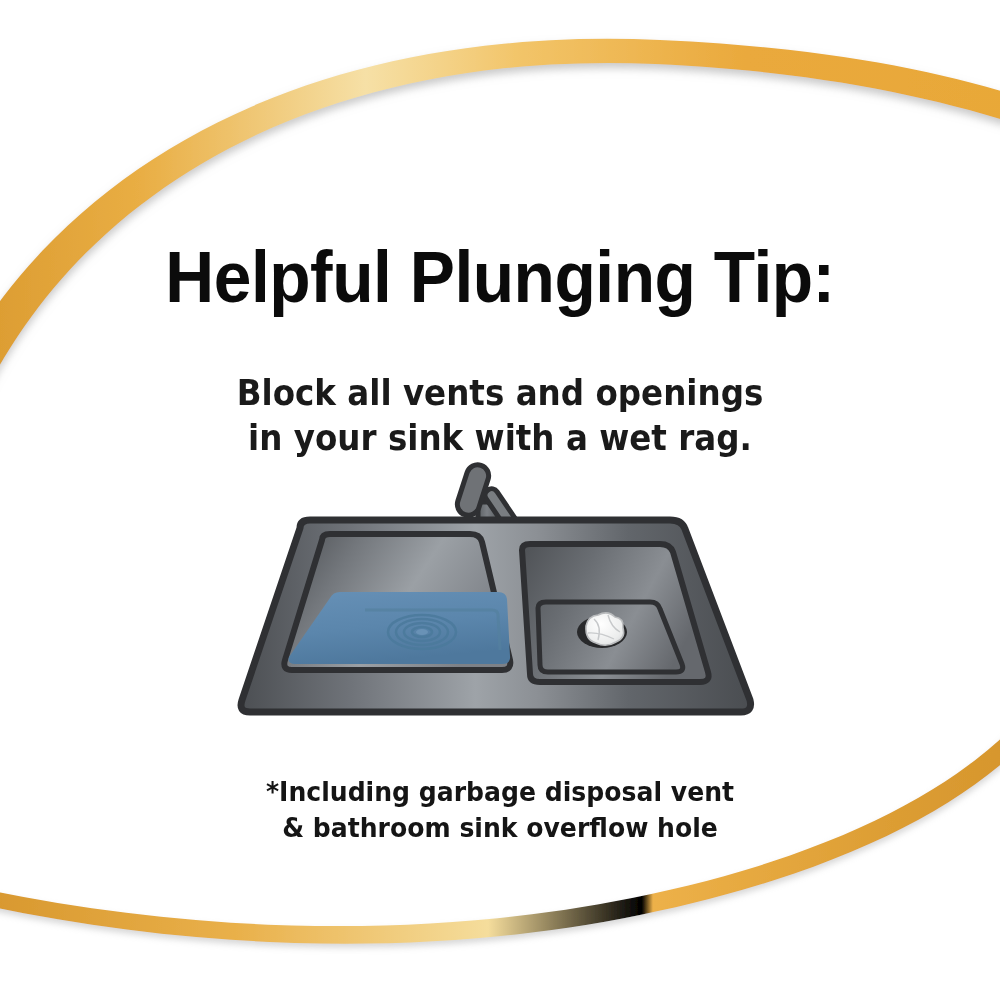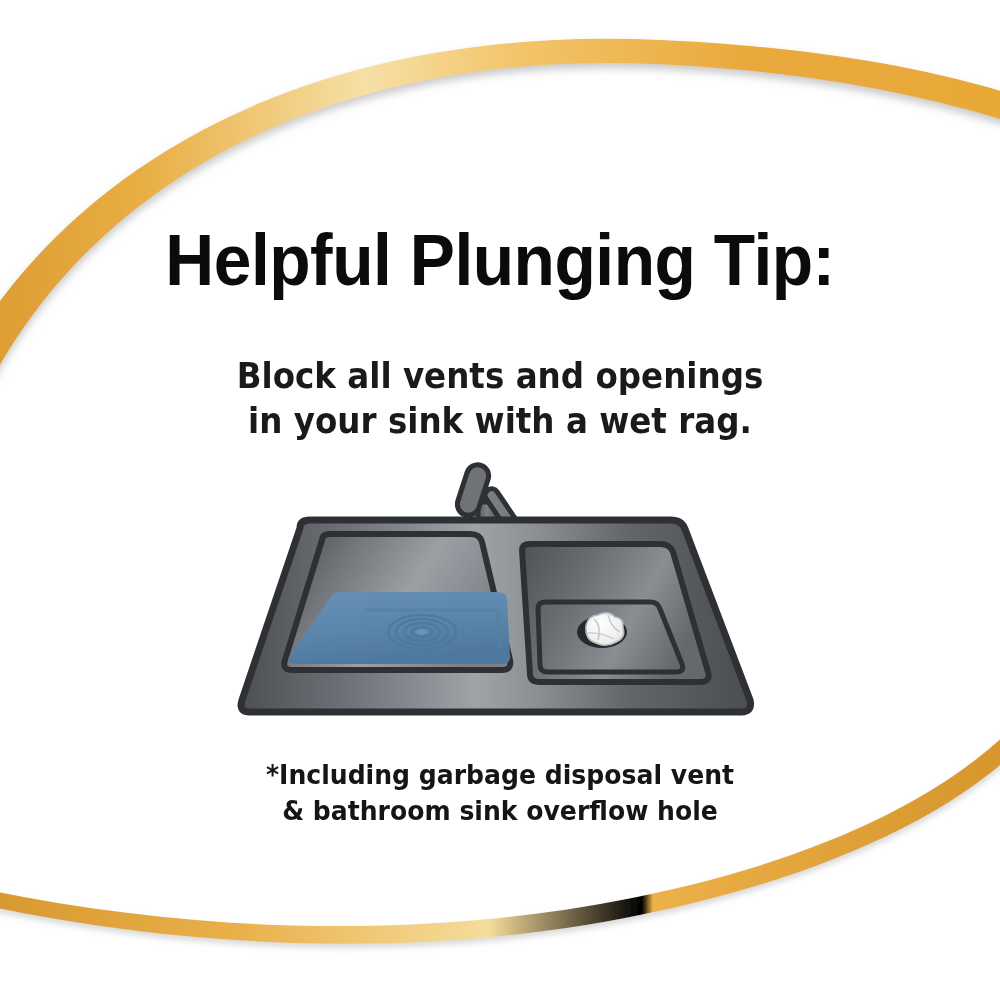--- a/index.html
+++ b/index.html
@@ -20,21 +20,21 @@
   }
   #swoosh-layer {
     position: absolute;
     left: 0; top: 0;
     width: 1000px;
     height: 1000px;
     pointer-events: none;
   }
   #text-layer {
     position: absolute;
-    left: 0; top: 0;
+    left: 0; top: 17px;
     width: 1000px;
     height: 826px;
   }
   .headline {
     position: absolute;
     left: 0;
     top: 224px;
     width: 1000px;
     text-align: center;
     font-size: 72px;

